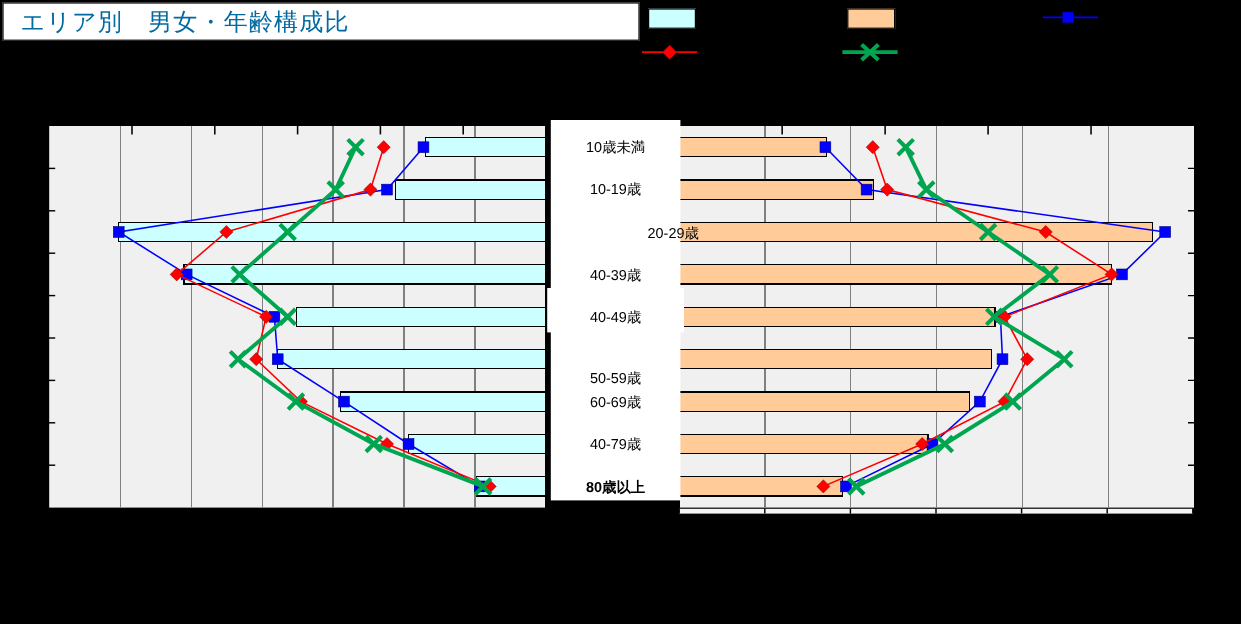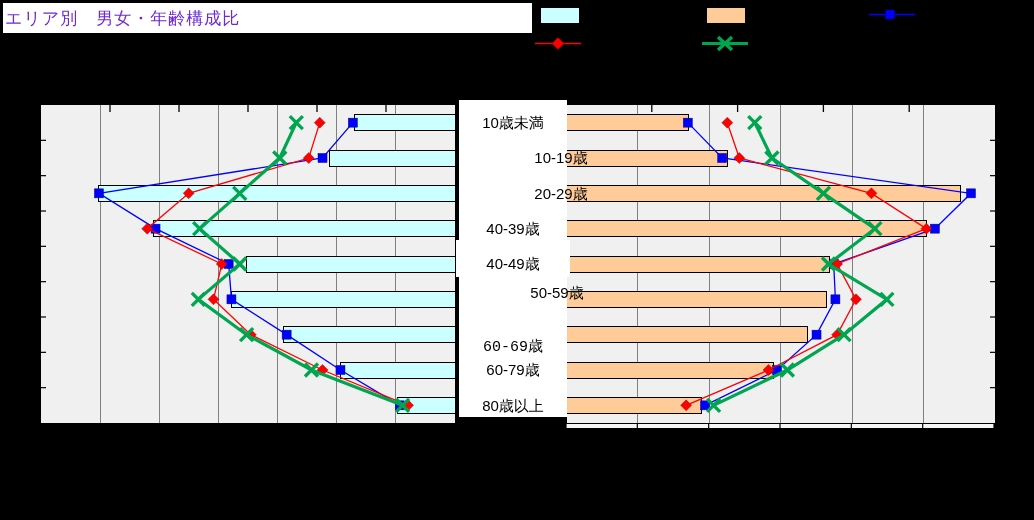--- a/index.html
+++ b/index.html
@@ -1,27 +1,27 @@
 <!DOCTYPE html>
 <html><head>
 <meta charset="utf-8">
 <style>
   html,body{margin:0;padding:0;background:#000;}
   #stage{position:relative;width:1034px;height:520px;background:#000;overflow:hidden;
          font-family:"Liberation Sans","DejaVu Sans",sans-serif;}
   #title-box{position:absolute;left:2px;top:2px;width:529px;height:30px;background:#fff;
              border:1px solid #000;display:flex;align-items:center;}
-  #title-box span{margin-left:2px;font-size:17px;color:#6d28d9;letter-spacing:1px;}
+  #title-box span{margin-left:14px;font-size:20px;color:#0369a1;letter-spacing:1px;}
   .swatch{position:absolute;width:38px;height:15px;border:1px solid #000;}
   .legend-key{position:absolute;}
   #chart-svg{position:absolute;left:0;top:0;}
   #label-box{position:absolute;left:459px;top:100px;width:108px;height:317px;background:#fff;}
   #label-box-wide{position:absolute;left:456px;top:240px;width:114px;height:37px;background:#fff;}
   .cat-label{position:absolute;left:459px;width:108px;height:36px;line-height:36px;
-             text-align:center;font-size:15px;color:#000;white-space:nowrap;}
+             text-align:center;font-size:12px;color:#000;white-space:nowrap;}
 </style>
 </head>
 <body>
 
 <div id="stage">
 
   <div id="title-box">
     <span>エリア別　男女・年齢構成比</span>
   </div>
 
@@ -169,23 +169,23 @@
       <line x1="780" y1="424" x2="780" y2="428" stroke="#000" stroke-width="1.2"></line>
       <line x1="851.3333333333333" y1="424" x2="851.3333333333333" y2="428" stroke="#000" stroke-width="1.2"></line>
       <line x1="922.6666666666666" y1="424" x2="922.6666666666666" y2="428" stroke="#000" stroke-width="1.2"></line>
       <line x1="994" y1="424" x2="994" y2="428" stroke="#000" stroke-width="1.2"></line>
     </svg>
 
   <div id="label-box"></div>
   <div id="label-box-wide"></div>
   <div id="cat-labels">
       <div class="cat-label" style="top: 105px;">10歳未満</div>
-      <div class="cat-label" style="top: 140.333px; padding-left: 48px;">10-19歳</div>
+      <div class="cat-label" style="top: 140.333px;">10-19歳</div>
       <div class="cat-label" style="top: 175.667px; margin-left: 48px;">20-29歳</div>
       <div class="cat-label" style="top: 211px;">40-39歳</div>
       <div class="cat-label" style="top: 246.333px; text-align: center;">40-49歳</div>
-      <div class="cat-label" style="top: 275px; margin-left: 44px;">50-59歳</div>
-      <div class="cat-label" style="top: 330px; font-family: Liberation Mono, monospace;">60-69歳</div>
-      <div class="cat-label" style="top: 352.333px;">60-79歳</div>
-      <div class="cat-label" style="top: 387.667px;">80歳以上</div>
+      <div class="cat-label" style="top: 297px;">50-59歳</div>
+      <div class="cat-label" style="top: 317px;">60-69歳</div>
+      <div class="cat-label" style="top: 352.333px;">40-79歳</div>
+      <div class="cat-label" style="top: 387.667px; font-weight: bold;">80歳以上</div>
     </div>
 
 </div>
 
 </body></html>

